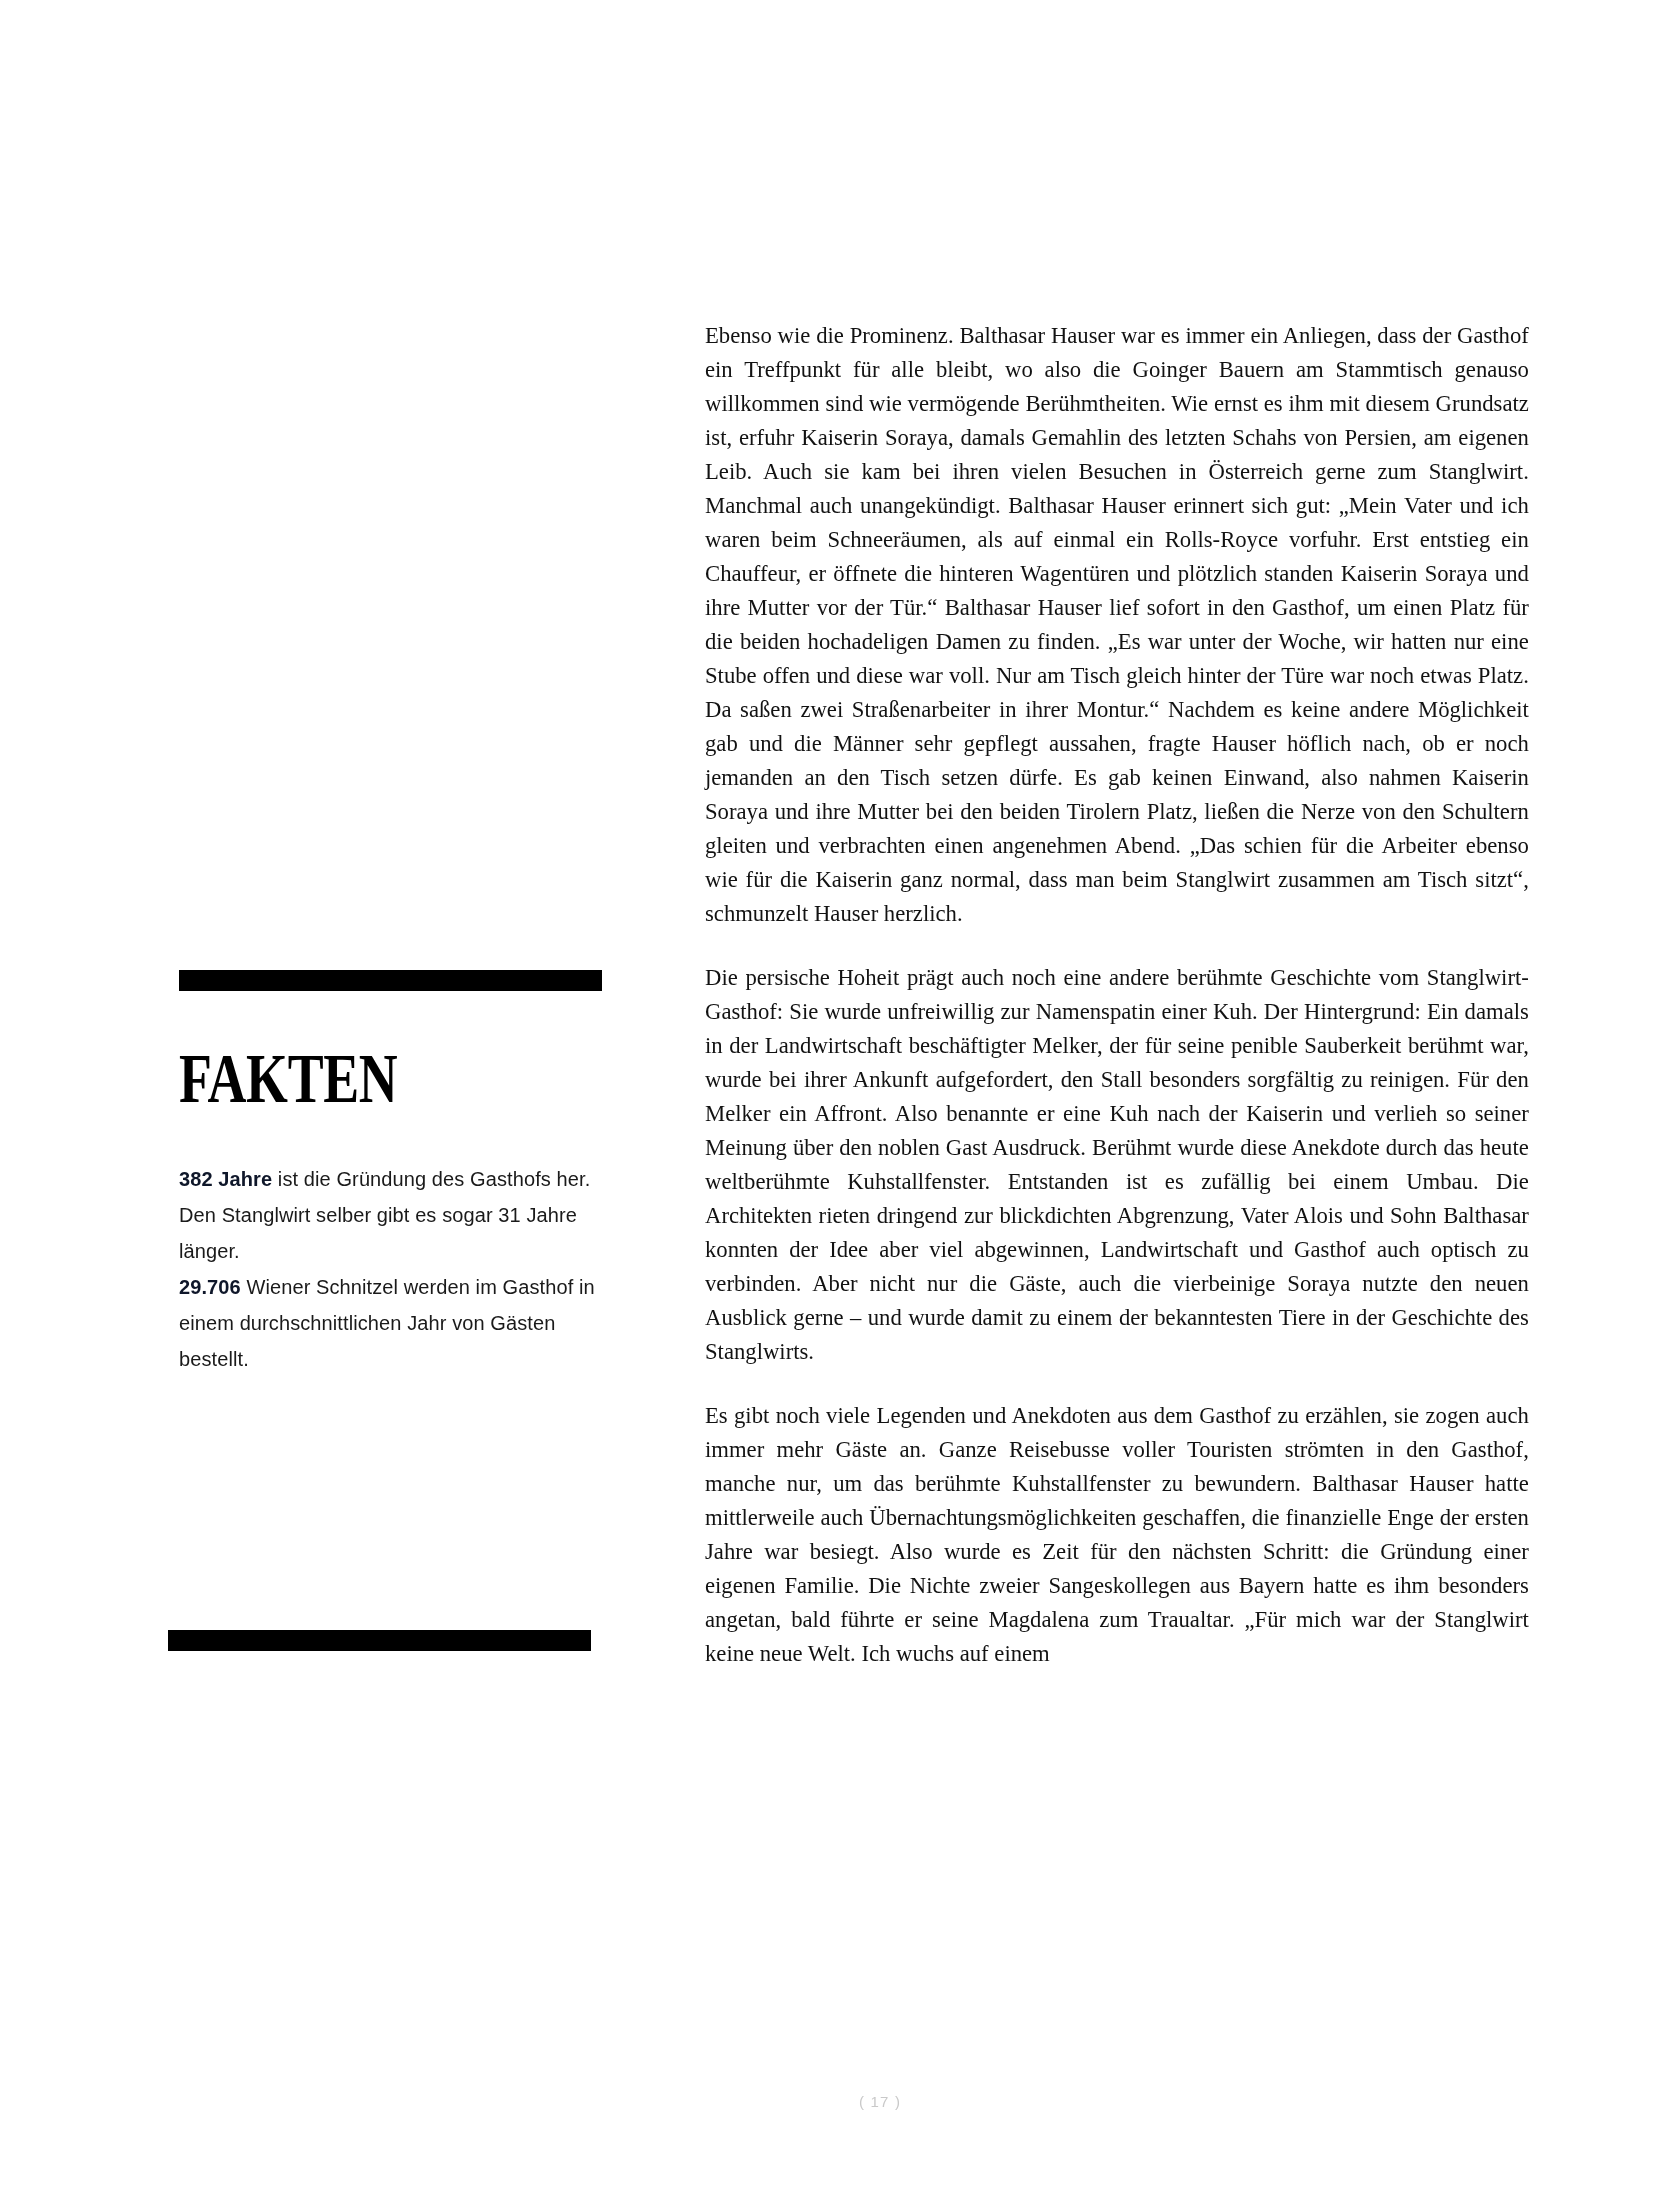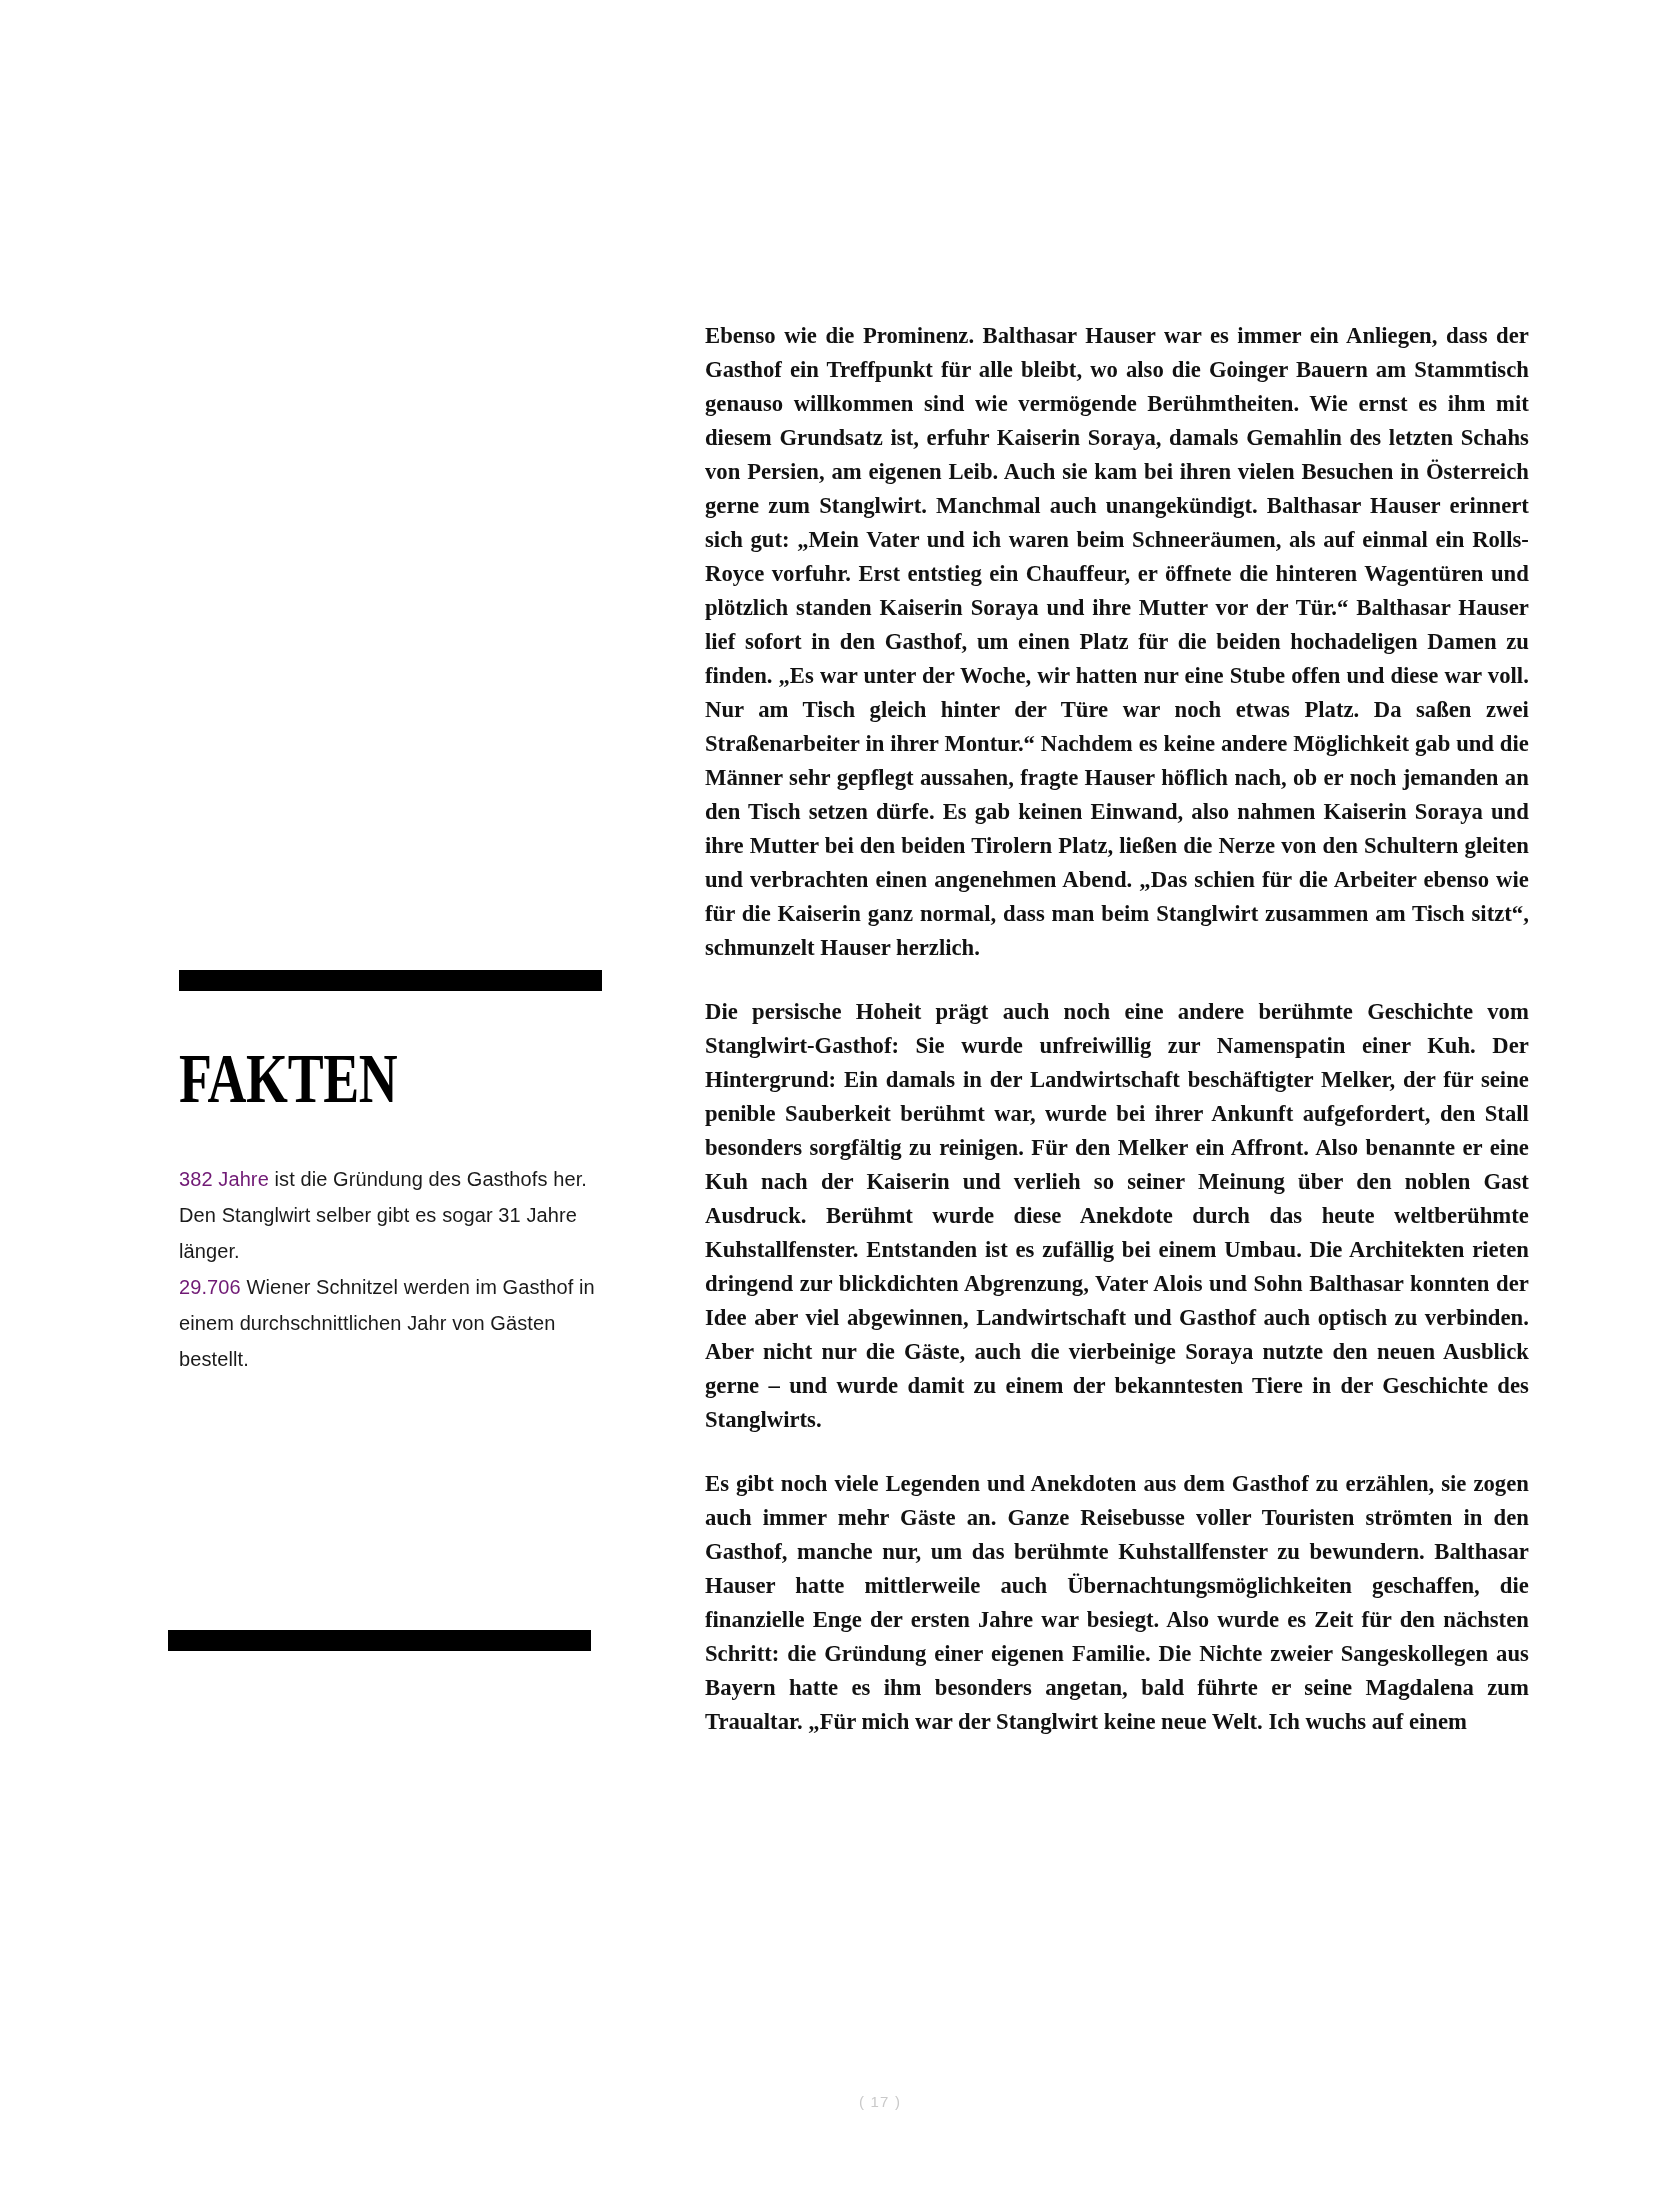--- a/index.html
+++ b/index.html
@@ -68,31 +68,30 @@
     color: #1a1a1a;
     letter-spacing: 0.1px;
   }
 
   .fact {
     margin: 0;
     padding: 0;
   }
 
   .fact b {
-    font-weight: 400;
-    color: #701a75;
+    font-weight: 700;
+    color: #0f172a;
   }
 
   
   .article {
     position: absolute;
     left: 705px;
     top: 318px;
     width: 824px;
-    font-weight: bold;
   }
 
   .article p {
     margin: 0 0 30px 0;
     font-family: "Liberation Serif", serif;
     font-size: 24px;
     line-height: 34px;
     color: #121212;
     text-align: justify;
     text-justify: inter-word;

